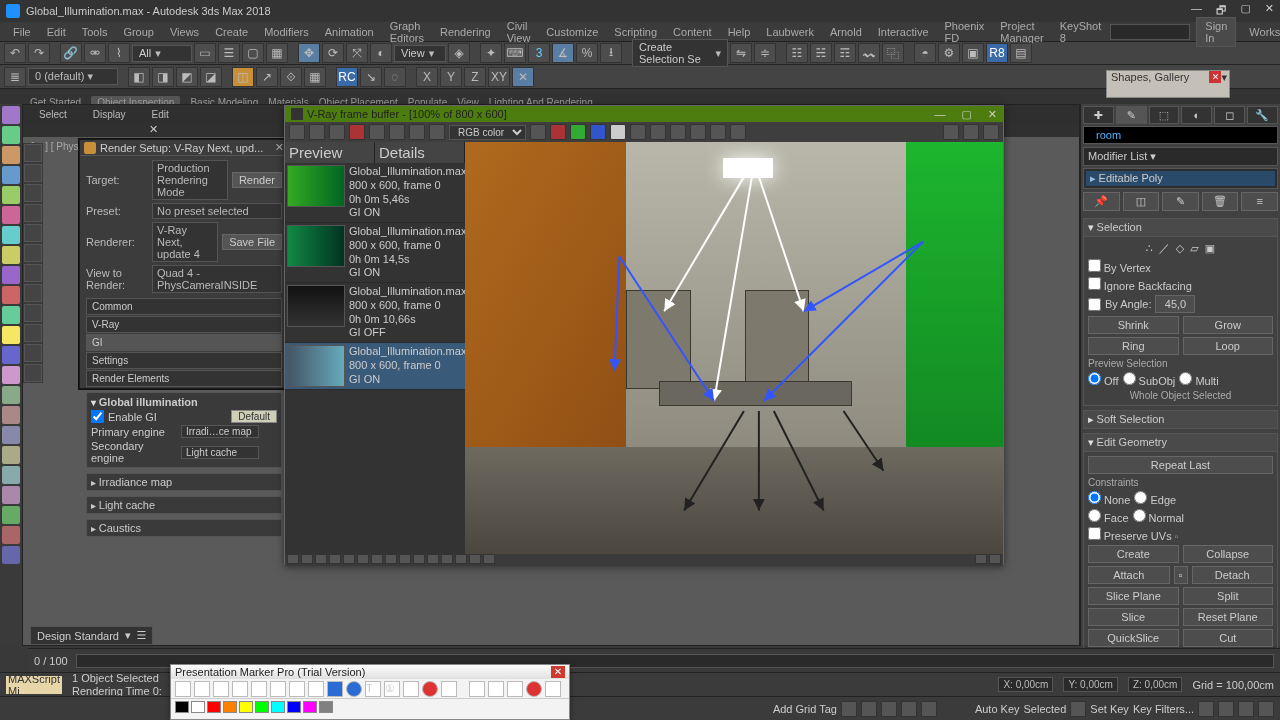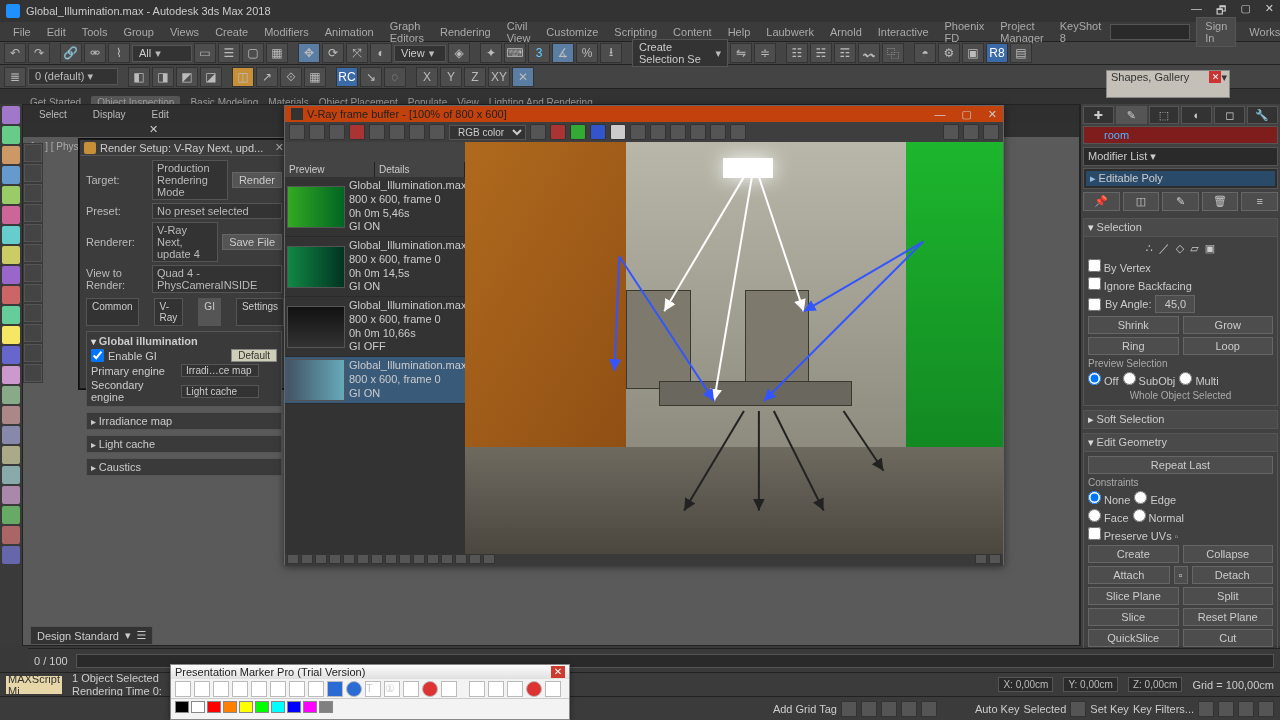--- a/index.html
+++ b/index.html
@@ -24,21 +24,21 @@
   .lefticons { width:22px; background:#3a3a3a; display:flex; flex-direction:column; gap:2px; padding-top:2px;}
   .lefticons .ic{ width:18px; height:18px; border-radius:2px; margin:0 auto;}
   .viewport { flex:1; background:#5a5a5a; position:relative; border:1px solid #222;}
   .viewporttabs{ height:18px; background:#2f2f2f; display:flex; align-items:center; gap:6px; padding-left:6px;}
   .viewporttabs span{ color:#bbb; font-size:10px; padding:2px 10px;}
   .viewport .rowtop{ position:absolute; top:18px; left:0; right:0; height:14px; background:#303030; display:flex; gap:14px; padding-left:6px;}
   .viewport .vplabel{ position:absolute; top:36px; left:8px; color:#aaa; font-size:10px;}
   .cmdpanel{ width:200px; background:#414141; border-left:1px solid #222; display:flex; flex-direction:column; padding:2px;}
   .cmdpanel .tabsrow{ display:flex; gap:2px; margin-bottom:2px;}
   .cmdpanel .tabsrow .ct{ flex:1; height:18px; background:#333; border:1px solid #555; display:flex; align-items:center; justify-content:center;}
-  .cmdpanel input.name{ width:100%; background:#7f1d1d; border:1px solid #555; color:#4fb3ff; padding:2px 20px;}
+  .cmdpanel input.name{ width:100%; background:#000000; border:1px solid #555; color:#4fb3ff; padding:2px 12px;}
   .cmdpanel .modlist{ width:100%; background:#2a2a2a; border:1px solid #555; color:#ccc; padding:2px 4px; margin:3px 0 2px 0;}
   .cmdpanel .stack{ height:70px; background:#2d2d2d; border:1px solid #555; padding:2px;}
   .cmdpanel .stackrow{ display:flex; gap:3px; margin:3px 0;}
   .cmdpanel .rollouthdr{ background:#4a4a4a; border:1px solid #555; padding:2px 4px; margin-top:4px; color:#ddd;}
   .cmdpanel .rollout{ border:1px solid #555; border-top:none; padding:4px; display:flex; flex-direction:column; gap:3px;}
   .cmdpanel .mini{ font-size:10px; color:#aaa;}
   .cmdpanel .btn{ background:#4d4d4d; border:1px solid #666; padding:2px 4px; text-align:center; color:#ccc; flex:1;}
   .rowflex{ display:flex; gap:4px; align-items:center;}
   
   .shapesbox{ position:absolute; top:70px; right:50px; width:124px; height:28px; background:#c4c0b8; border:1px solid #888; color:#333; padding-left:4px;}
@@ -48,47 +48,47 @@
   .snapcol .sc{ width:18px; height:18px; border:1px solid #555; margin:1px auto; background:#444;}
   
   .rsdialog{ position:absolute; left:56px; top:34px; width:210px; height:250px; background:#3c3c3c; border:1px solid #1a1a1a; box-shadow:0 0 0 1px #111;}
   .rsdialog .hdr{ height:16px; background:#3c3c3c; display:flex; align-items:center; padding:2px 4px; gap:4px; border-bottom:1px solid #555;}
   .rsdialog .hdr .close{ margin-left:auto; color:#aaa;}
   .rsdialog .body{ padding:4px 6px; display:flex; flex-direction:column; gap:3px;}
   .rsdialog .row{ display:flex; align-items:center; gap:4px;}
   .rsdialog .lbl{ width:62px; color:#bbb;}
   .rsdialog .sel{ flex:1; background:#333; border:1px solid #555; padding:1px 4px; color:#bbb;}
   .rsdialog .btn{ background:#555; border:1px solid #666; padding:1px 6px; color:#ccc;}
-  .rsdialog .tabs{ display:flex; gap:15px; margin-top:2px;}
+  .rsdialog .tabs{ display:flex; gap:1px; margin-top:2px;flex-direction:column;}
   .rsdialog .tabs span{ background:#333; border:1px solid #555; padding:2px 5px; font-size:10px;}
   .rsdialog .tabs span.act{ background:#555;}
   .rsdialog .roll{ background:#3a3a3a; border:1px solid #555; padding:3px 4px; margin-top:2px;}
   .rsdialog .roll .rh{ color:#ddd; font-weight:bold; font-size:10px;}
   .rsdialog .roll .rb{ display:flex; flex-direction:column; gap:2px; margin-top:2px;}
   .rsdialog .roll .rb .r{ display:flex; align-items:center; gap:4px; }
   .rsdialog .roll .rb .r .sel2{ background:#333; border:1px solid #555; padding:0 4px; width:78px; font-size:10px;}
   .rsdialog .defbtn{ background:#cfcfb8; color:#333; border:1px solid #888; padding:0 6px; font-size:10px; margin-left:auto;}
   .rsdialog .collapsed{ background:#3a3a3a; border:1px solid #555; padding:2px 4px; margin-top:2px; font-size:10px;}
   
   .vfb{ position:absolute; left:284px; top:105px; width:720px; height:460px; background:#e8e8e8; border:1px solid #666; box-shadow:0 2px 8px rgba(0,0,0,.5);}
-  .vfb .titlebar2{ height:16px; background:#c2410c; display:flex; align-items:center; padding:2px 6px;}
+  .vfb .titlebar2{ height:16px; background:#4d7c0f; display:flex; align-items:center; padding:2px 6px;}
   .vfb .titlebar2 .t{ color:#222; font-size:11px;}
   .vfb .titlebar2 .wb{ margin-left:auto; display:flex; gap:16px; color:#444;}
   .vfb .tool{ height:20px; background:#3e3e3e; display:flex; align-items:center; padding:2px 4px; gap:4px;}
   .vfb .tool .vb{ width:16px; height:16px; background:#555; border:1px solid #333; border-radius:2px;}
   .vfb .tool .vb.r{ background:#a33;}
   .vfb .tool .vb.g{ background:#3a3;}
   .vfb .tool .vb.b{ background:#35c;}
   .vfb .tool .vb.w{ background:#ccc;}
   .vfb .tool select{ background:#333; border:1px solid #555; color:#ccc; font-size:10px; padding:0 4px;}
   .vfb .content{ display:flex; height:calc(100% - 46px);}
   .vfb .hist{ width:180px; background:#333; overflow:auto;}
   .vfb .hist .hhdr{ display:flex; background:#444;}
-  .vfb .hist .hhdr span{ flex:1; padding:2px 4px; border-right:1px solid #222; font-size:10px;margin-top:20px;}
-  .vfb .hist .hitem{ display:flex; align-items:center; gap:4px; padding:2px; border-bottom:1px solid #2a2a2a;}
+  .vfb .hist .hhdr span{ flex:1; padding:2px 4px; border-right:1px solid #222; font-size:15px;}
+  .vfb .hist .hitem{ display:flex; align-items:flex-start; gap:4px; padding:2px; border-bottom:1px solid #2a2a2a;}
   .vfb .hist .hitem.sel{ background:#3a5a7a;}
   .vfb .hist .thumb{ width:58px; height:42px; background:#222; border:1px solid #555; flex-shrink:0;}
   .vfb .hist .meta{ font-size:9px; line-height:1.25; color:#ccc;}
   .vfb .render{ flex:1; position:relative; background:#555; overflow:hidden;}
   .vfb .statusb{ height:12px; background:#3a3a3a; display:flex; gap:2px; padding:0 2px;}
   .vfb .statusb .sb{ width:12px; height:10px; background:#555; border:1px solid #333;}
   
   .scene{ position:absolute; inset:0; }
   .scene .wallL{ position:absolute; left:0; top:0; width:30%; height:100%; background:linear-gradient(120deg,#b06a1e,#8a4a12);}
   .scene .wallC{ position:absolute; left:30%; top:0; width:52%; height:100%; background:linear-gradient(#b8b7a9,#807d70);}

